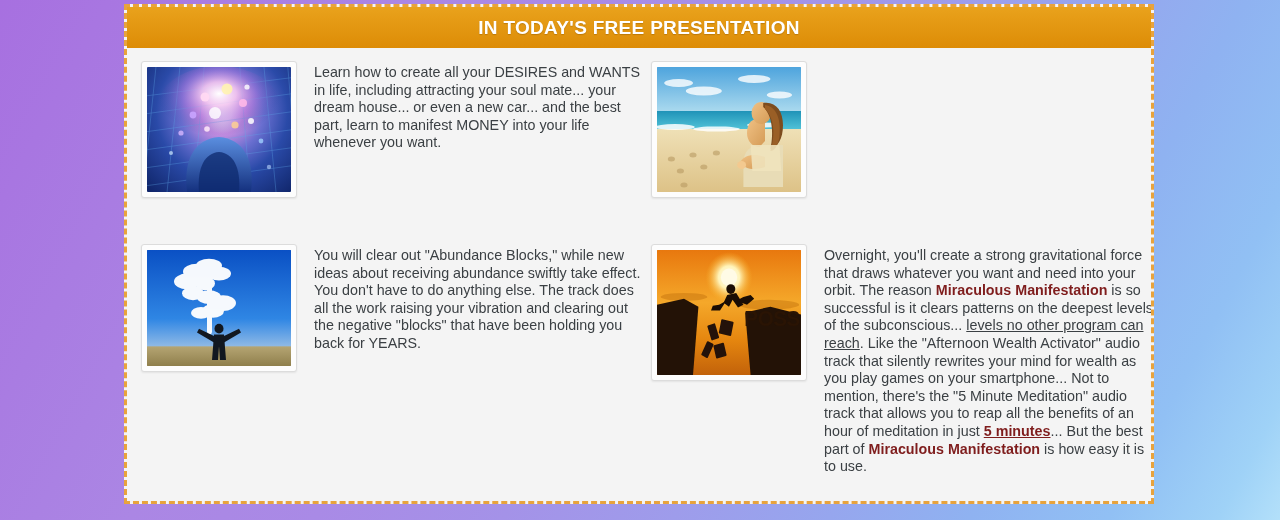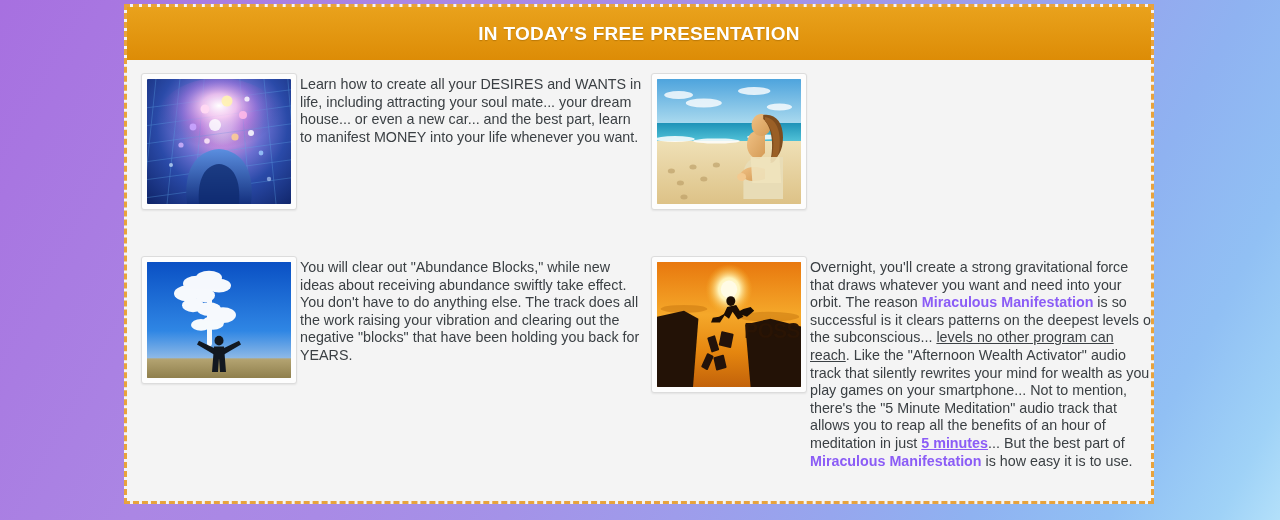--- a/index.html
+++ b/index.html
@@ -35,21 +35,21 @@
     top: 4px;
     width: 1030px;
     height: 500px;
     background: #f4f4f4;
     border: 3px dashed #e8a33d;
     overflow: hidden;
   }
 
   
   #headline-bar {
-    height: 53px;
+    height: 41px;
     background: linear-gradient(#e9a21c, #dd8c06);
     display: flex;
     align-items: center;
     justify-content: center;
   }
 
   #headline-text {
     color: #ffffff;
     font-size: 19px;
     font-weight: bold;
@@ -90,30 +90,30 @@
     width: 100%;
     height: 100%;
     border-radius: 1px;
     overflow: hidden;
     position: relative;
     display: block;
   }
 
   .benefit-copy {
     flex: 1 1 auto;
-    margin-left: 3px;
+    margin-left: 17px;
     font-size: 14.3px;
     line-height: 17.6px;
     color: #3b4044;
     padding-top: 3px;
   }
 
   .benefit-copy.bold-all { font-weight: bold; color: #2c3034; }
 
-  .benefit-copy b { font-weight: bold; color: #8b5cf6; }
+  .benefit-copy b { font-weight: bold; color: #7f1d1d; }
   .benefit-copy u { text-decoration: underline; }
 
   
   .art-brain   { background: radial-gradient(circle at 52% 36%, #fff 0%, #f5d9f6 9%, #c58de0 20%, #6a6fd0 38%, #2a4aa8 60%, #0e2366 100%); }
   .art-beach   { background: linear-gradient(#6fb7e8 0%, #9ed4f0 33%, #2f9fc0 34%, #3fb9d4 47%, #e9d9ad 55%, #e4cd96 100%); }
   .art-cloud   { background: linear-gradient(#0b57c9 0%, #2a7de0 55%, #78a9de 74%, #b3a478 78%, #9c8b58 100%); }
   .art-possible{ background: linear-gradient(#e07b12 0%, #f0a224 35%, #e98a16 62%, #c96a0c 100%); }
 </style>
 </head>
 <body>

